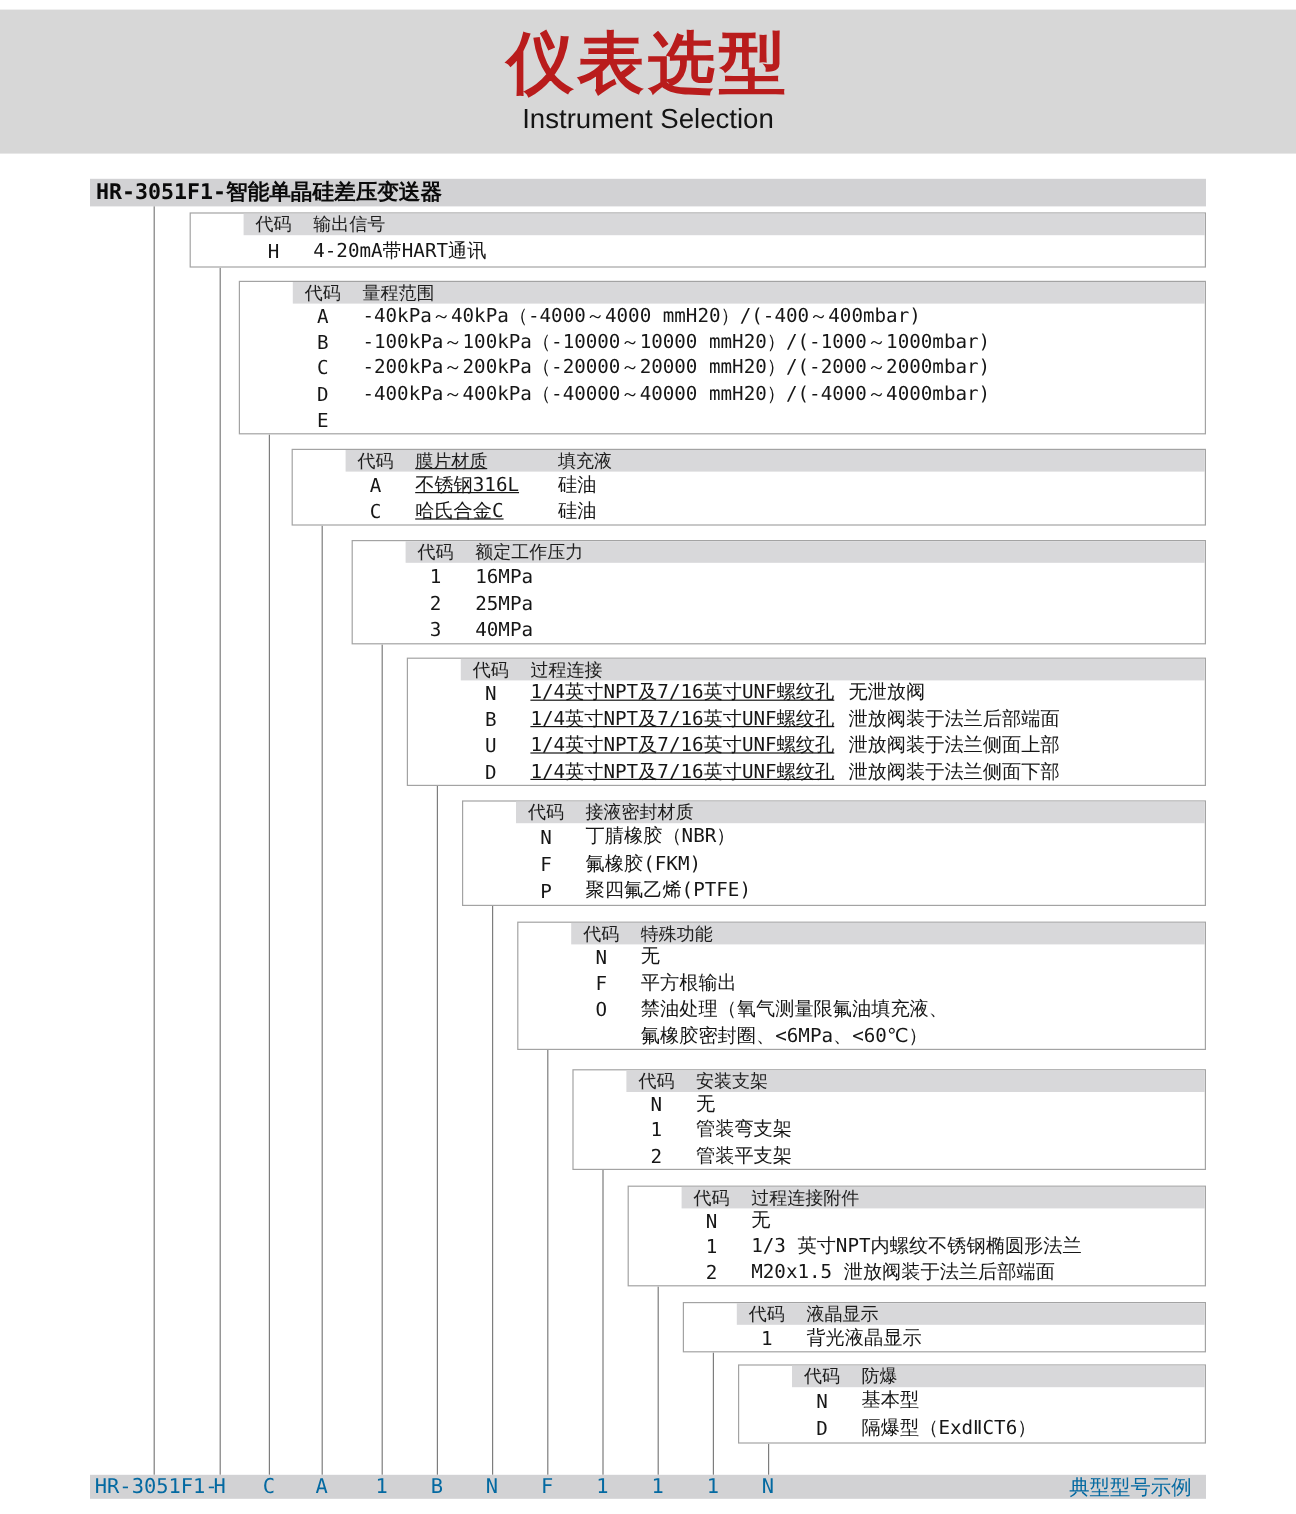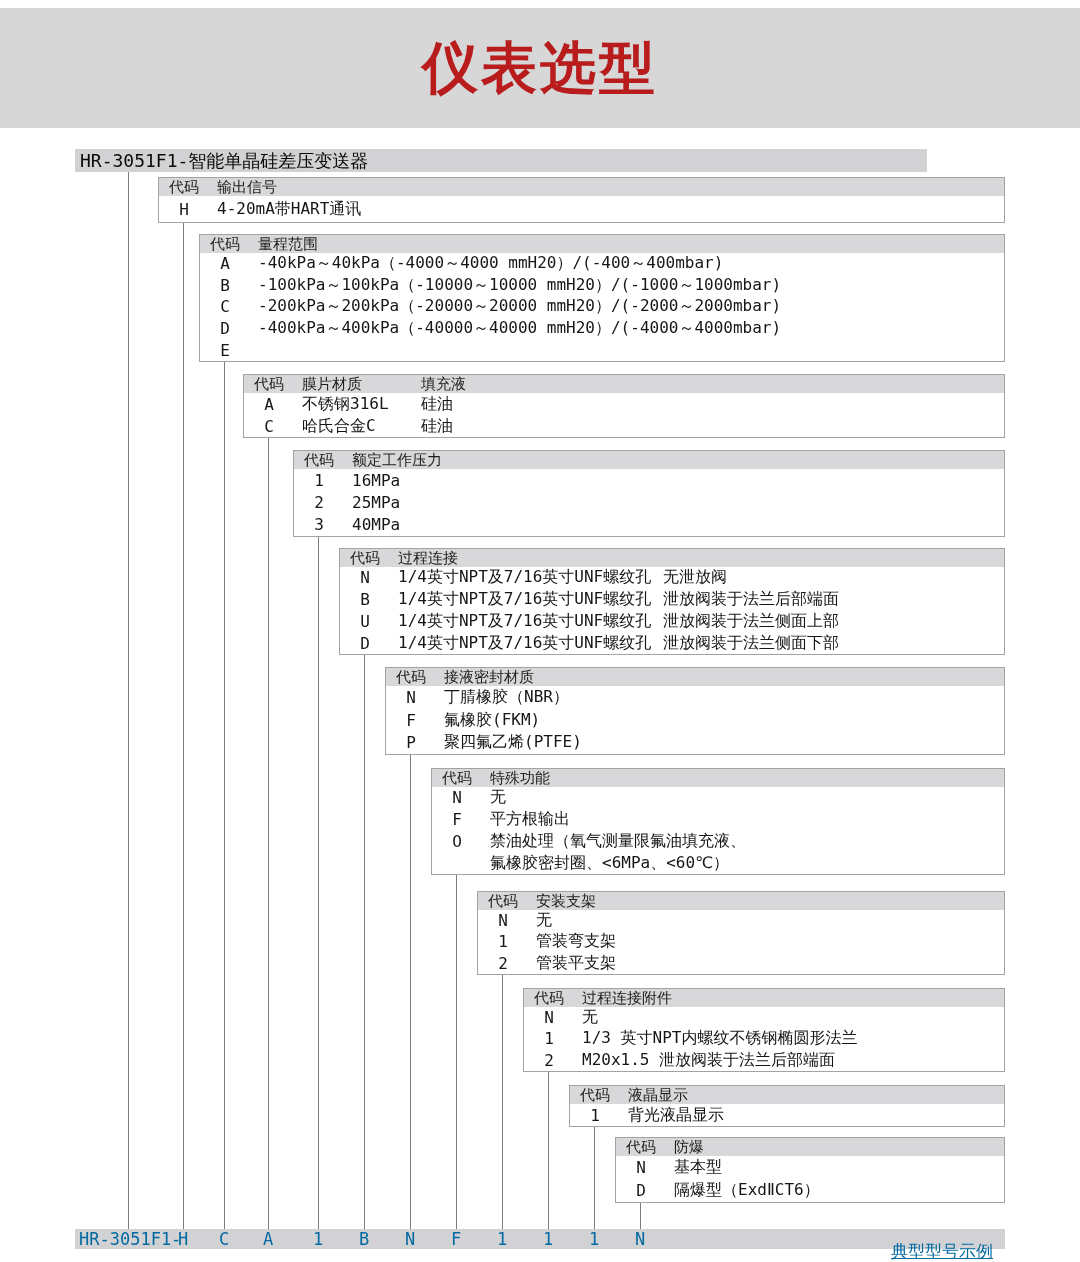--- a/index.html
+++ b/index.html
@@ -14,52 +14,53 @@
   body{font-family:"DejaVu Sans Mono","DejaVu Sans","Liberation Sans",sans-serif;color:var(--ink);}
   #page{position:relative;width:1080px;height:1262px;background:#fff;overflow:hidden;}
 
   
   .banner{position:absolute;left:0;top:8px;width:1080px;height:120px;background:var(--band-gray);
           display:flex;flex-direction:column;align-items:center;justify-content:center;}
   .banner-title{font-size:56px;font-weight:900;letter-spacing:3px;color:#b91c1c;line-height:1.1;}
   .banner-sub{font-family:"Liberation Sans","DejaVu Sans",sans-serif;font-size:23px;color:#141414;margin-top:2px;}
 
   
-  .product-bar{position:absolute;left:75px;top:149px;width:852px;height:23px;background:var(--bar-gray);
-               font-size:18px;font-weight:normal;line-height:23px;padding-left:5px;box-sizing:border-box;
+  .product-bar{position:absolute;left:75px;top:149px;width:930px;height:23px;background:var(--bar-gray);
+               font-size:18px;font-weight:bold;line-height:23px;padding-left:5px;box-sizing:border-box;
                white-space:nowrap;color:#0a0a0a;}
 
   
   .box{position:absolute;background:#fff;border:1px solid var(--border);box-sizing:border-box;
-       display:flex;flex-direction:column;}
+       display:flex;flex-direction:column;padding-left:44px;}
   .box-header{flex:none;height:18px;background:var(--hdr-gray);display:flex;align-items:center;
               padding-left:8px;font-size:15px;line-height:18px;color:#1d1d1d;white-space:nowrap;}
   .row{flex:1;display:flex;align-items:center;padding-left:8px;font-size:16px;white-space:nowrap;color:var(--ink);}
   .code-cell{flex:none;width:34px;text-align:center;}
   .desc-cell{margin-left:16px;}
-  .desc-fixed{flex:none;margin-left:16px;}
+  .desc-fixed{flex:none;margin-left:16px;text-decoration:underline;}
   .desc2-cell{margin-left:0;}
 
   
   .vline{position:absolute;width:1px;background:var(--line);}
 
   
   .example-bar{position:absolute;left:75px;top:1229px;width:930px;height:20px;background:var(--bar-gray);
                font-size:17px;line-height:20px;color:#0369a1;}
   .example-prefix{position:absolute;left:4px;top:0;}
   .example-code{position:absolute;top:0;transform:translateX(-50%);}
-  .example-label{position:absolute;right:12px;top:12px;text-decoration:underline;}
+  .example-label{position:absolute;right:12px;top:1px;}
 </style>
 </head>
 <body>
 
 <div id="page">
 
   <div class="banner">
     <div class="banner-title">仪表选型</div>
+    <div class="banner-sub">Instrument Selection</div>
   </div>
 
   <div class="product-bar">HR-3051F1-智能单晶硅差压变送器</div>
 
   <div id="lines">
       <div class="vline" style="left: 128px; top: 172px; height: 1057px;"></div>
       <div class="vline" style="left: 183px; top: 223px; height: 1006px;"></div>
       <div class="vline" style="left: 224px; top: 362px; height: 867px;"></div>
       <div class="vline" style="left: 268px; top: 438px; height: 791px;"></div>
       <div class="vline" style="left: 318px; top: 537px; height: 692px;"></div>

